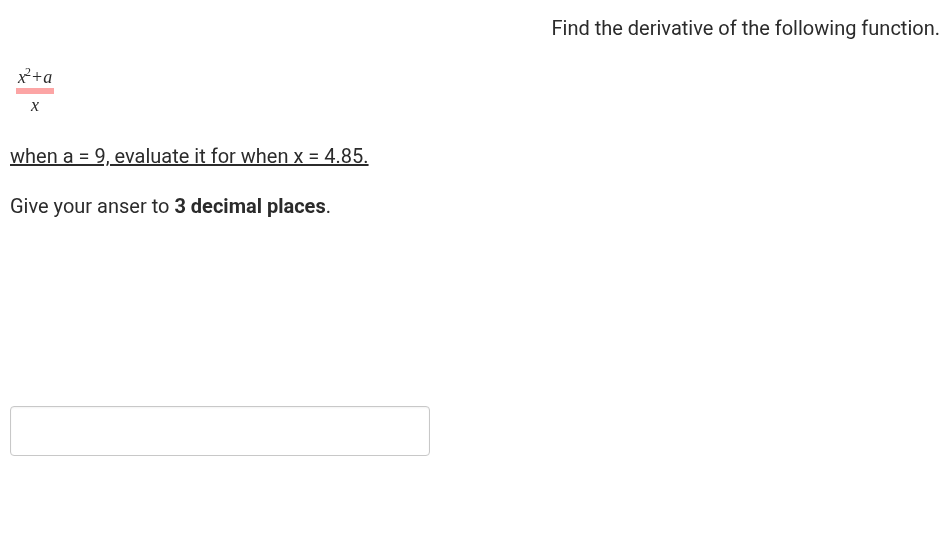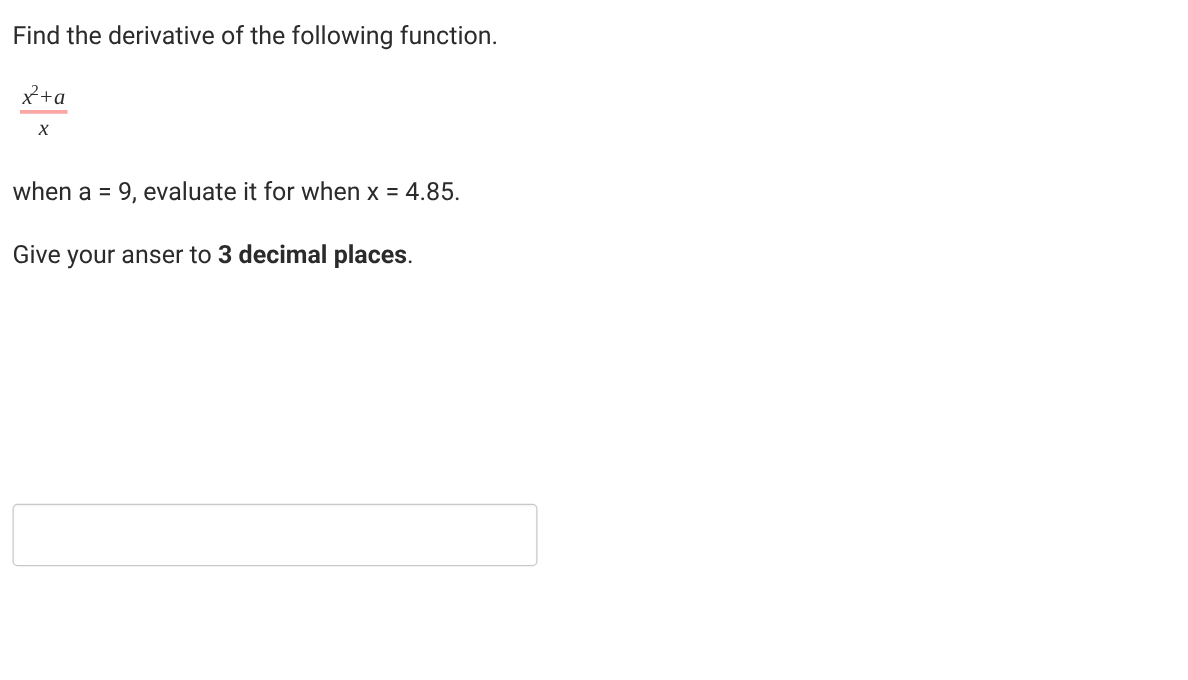--- a/index.html
+++ b/index.html
@@ -12,55 +12,57 @@
       font-size: 20px;
       color: #2b2b2b;
       padding: 14px 10px;
       width: 950px;
       height: 544px;
       background: #fff;
     }
     .question-text {
       margin-bottom: 24px;
       line-height: 1.4;
+      text-align: right;
     }
     .formula {
       font-family: "Times New Roman", Georgia, serif;
       font-style: italic;
       font-size: 18px;
       margin: 10px 0 28px 6px;
       line-height: 1;
     }
     .fraction {
       display: inline-block;
       text-align: center;
       vertical-align: middle;
     }
     .numerator {
       display: block;
-      border-bottom: 3px solid #fca5a5;
+      border-bottom: 6px solid #fca5a5;
       padding: 0 2px 2px 2px;
     }
     .numerator .sup {
       font-size: 12px;
       vertical-align: super;
       font-style: normal;
       margin-left: -1px;
     }
     .plus {
       font-style: normal;
       padding: 0 1px;
     }
     .denominator {
       display: block;
       padding-top: 2px;
     }
     .condition-text {
       margin-bottom: 22px;
       line-height: 1.4;
+      text-decoration: underline;
     }
     .instruction-text {
       margin-bottom: 16px;
       line-height: 1.4;
     }
     .bold {
       font-weight: 700;
     }
     .answer-input {
       width: 420px;

